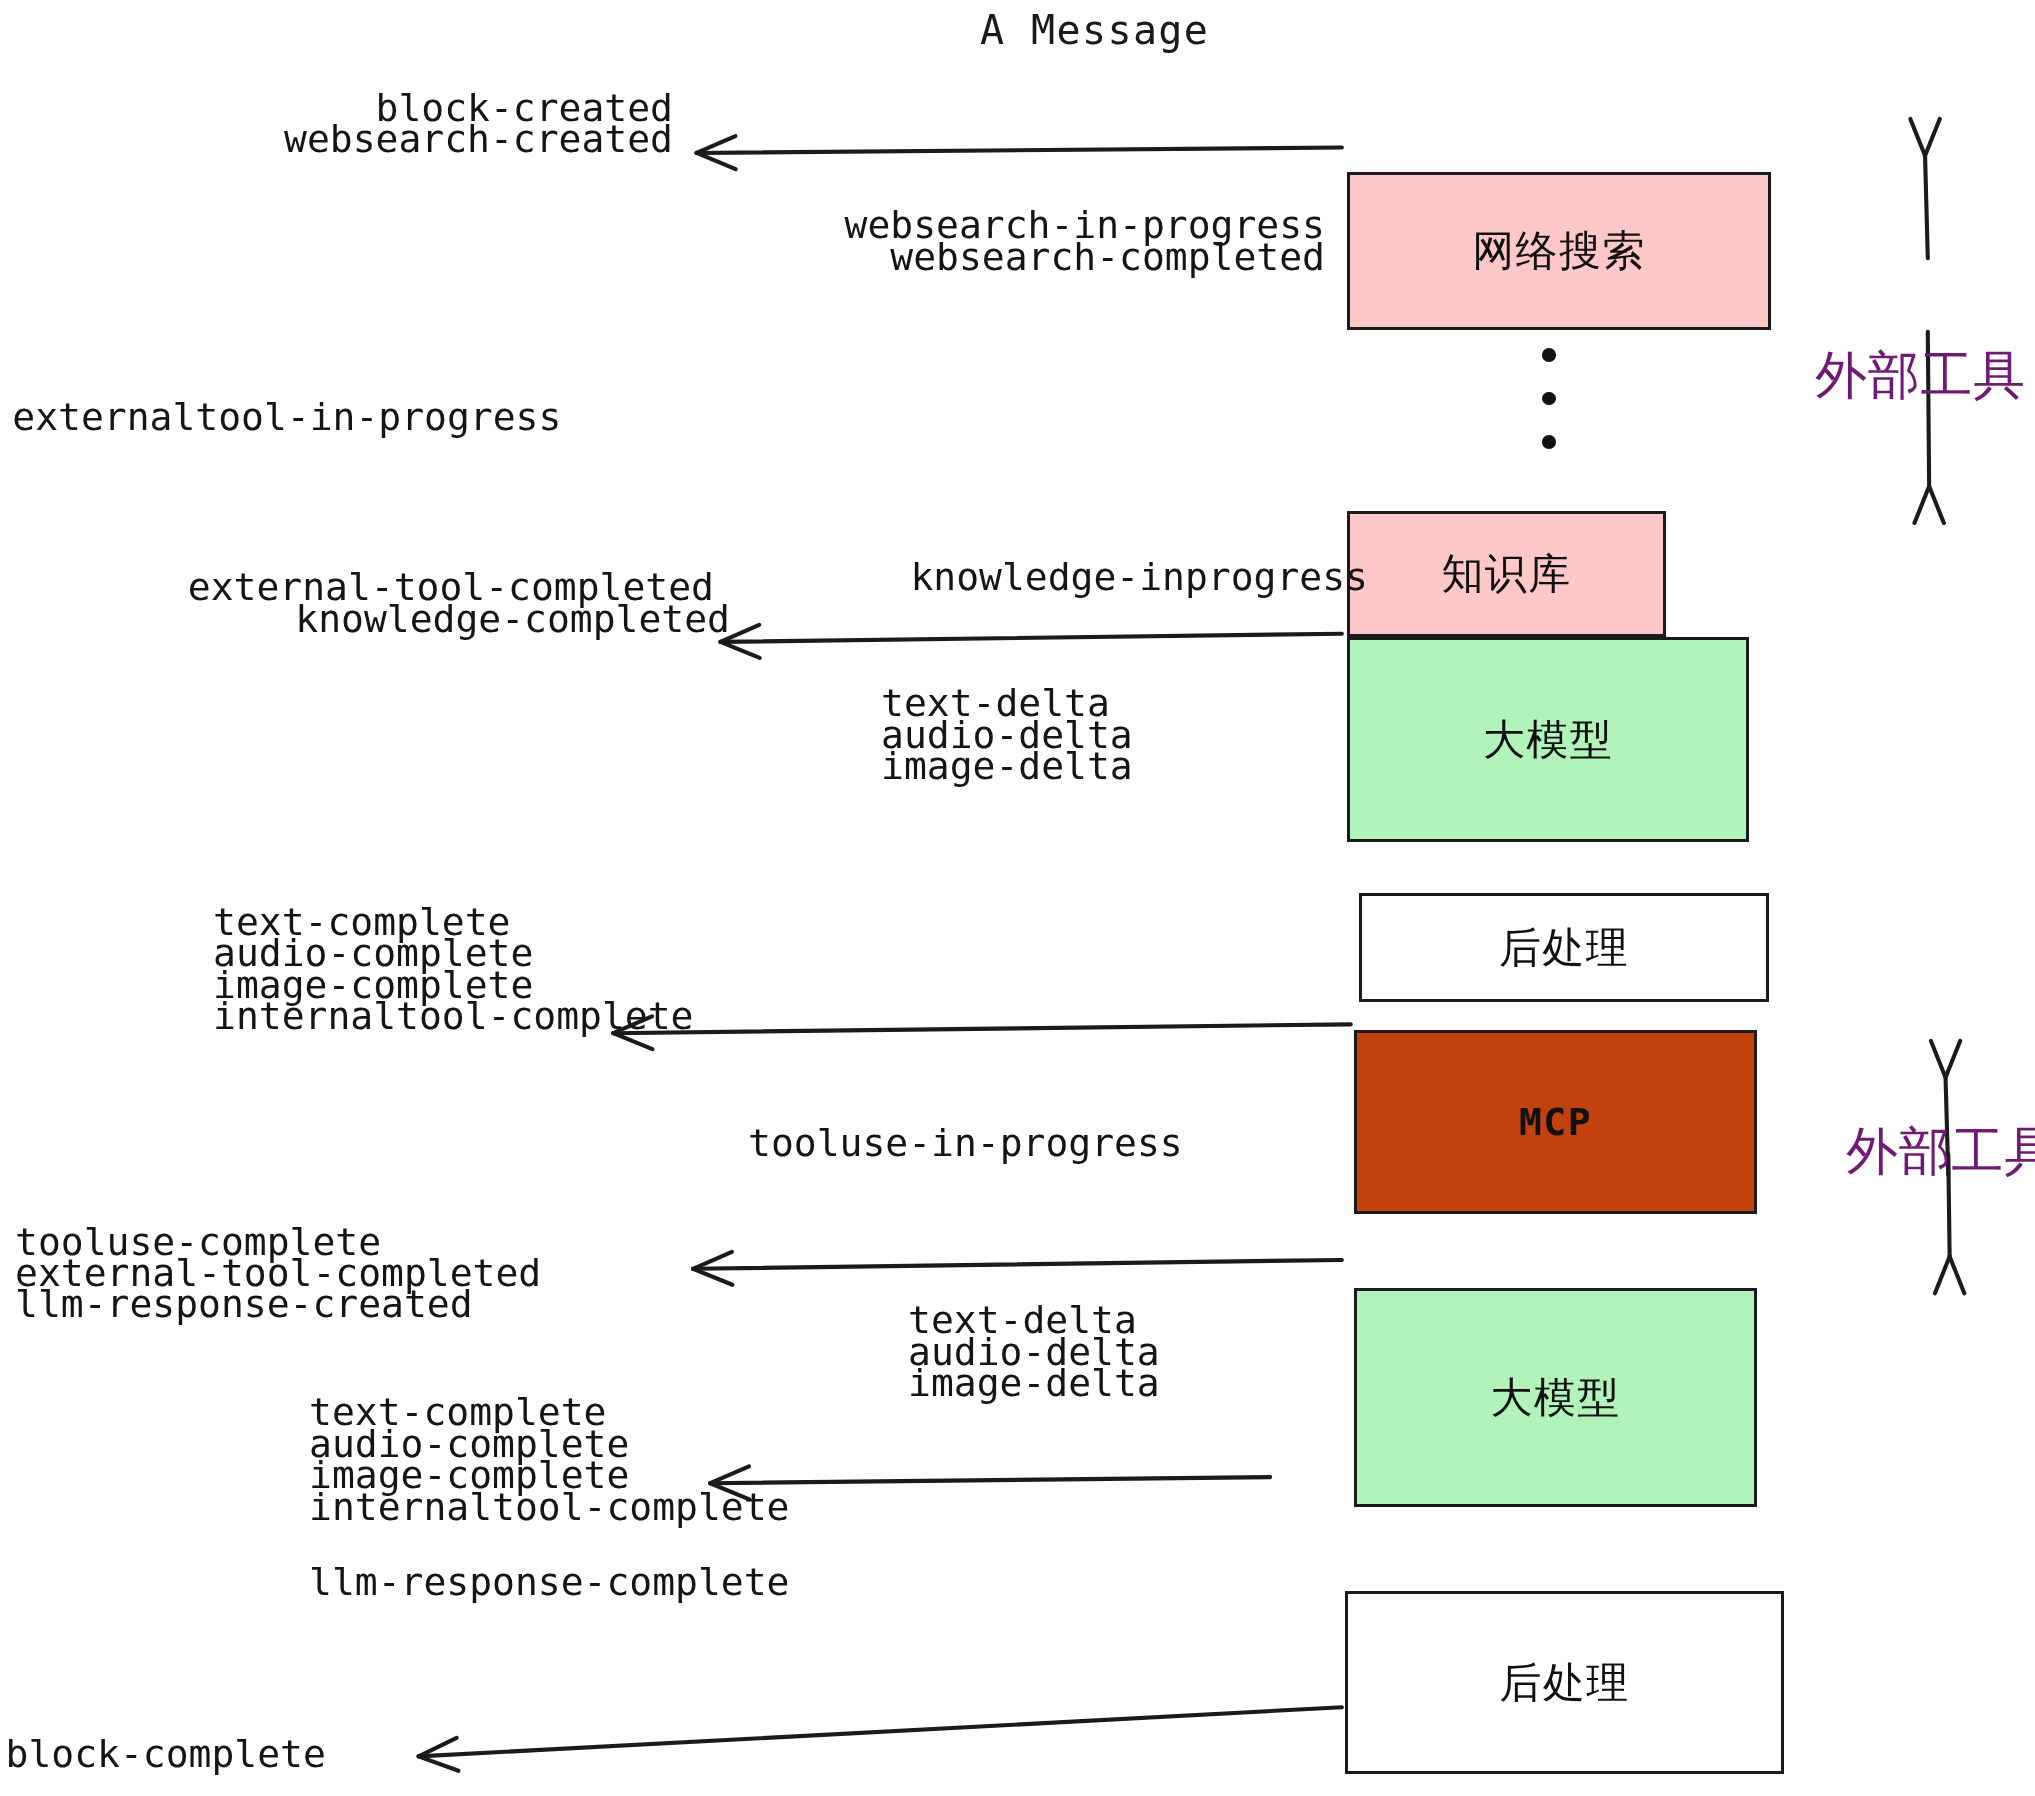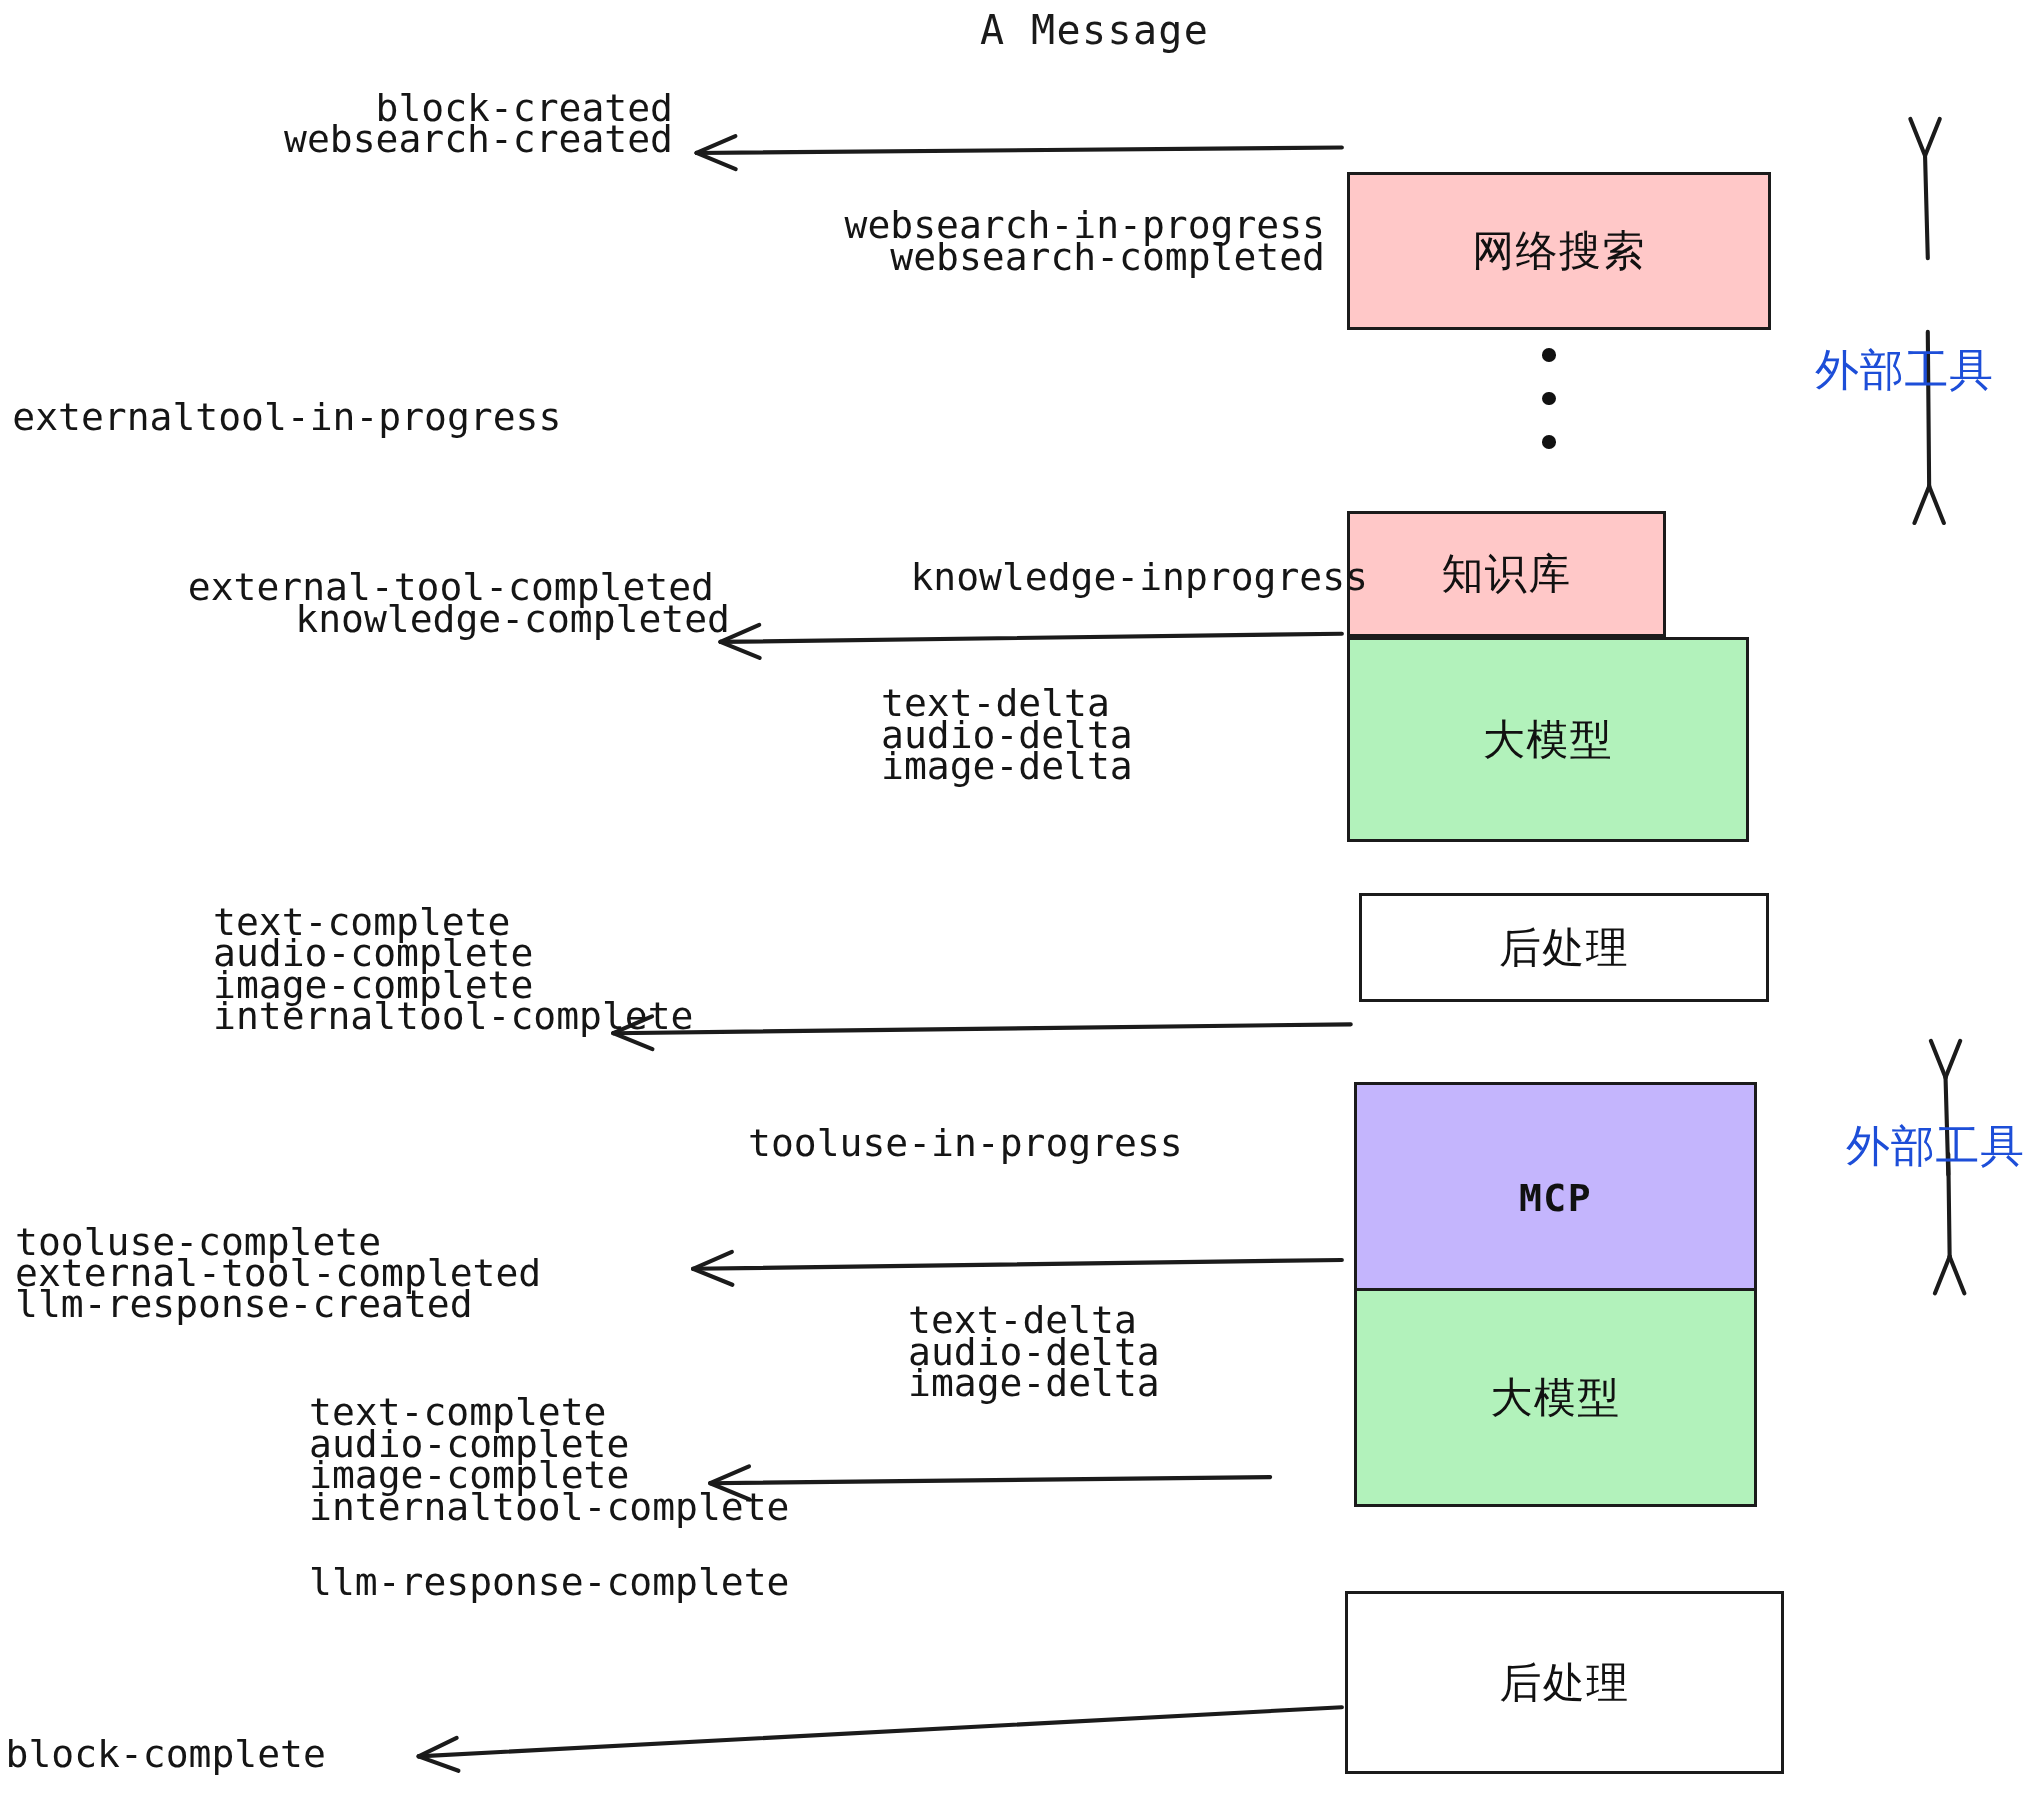--- a/index.html
+++ b/index.html
@@ -56,23 +56,23 @@
     width:13.7px; height:13.7px;
     border-radius:50%;
     background:#111;
     margin-bottom:30px;
   }
 
   
   .sidelabel {
     position:absolute;
     font-family:"DejaVu Sans","Liberation Sans",sans-serif;
-    font-size:44px;
+    font-size:52px;
     white-space:nowrap;
-    color:#1d4ed8;
+    color:#701a75;
     letter-spacing:0.7px;
   }
 
   svg.overlay {
     position:absolute; left:0; top:0;
     width:2035px; height:1796px;
     pointer-events:none;
   }
 </style>
 </head>
@@ -157,21 +157,21 @@
       </div>
       <div class="box" style="left: 1347px; top: 511px; width: 319px; height: 126px; background: rgb(255, 200, 200);">
         <span>知识库</span>
       </div>
       <div class="box" style="left: 1347px; top: 637px; width: 402px; height: 205px; background: rgb(178, 242, 187);">
         <span>大模型</span>
       </div>
       <div class="box" style="left: 1359px; top: 893px; width: 410px; height: 109px; background: rgb(255, 255, 255);">
         <span>后处理</span>
       </div>
-      <div class="box mono" style="left: 1354px; top: 1082px; width: 403px; height: 232px; background: #c4b5fd;">
+      <div class="box mono" style="left: 1354px; top: 1030px; width: 403px; height: 184px; background: #c2410c;">
         <span>MCP</span>
       </div>
       <div class="box" style="left: 1354px; top: 1288px; width: 403px; height: 219px; background: rgb(178, 242, 187);">
         <span>大模型</span>
       </div>
       <div class="box" style="left: 1345px; top: 1591px; width: 439px; height: 183px; background: rgb(255, 255, 255);">
         <span>后处理</span>
       </div>
     </div>
 

